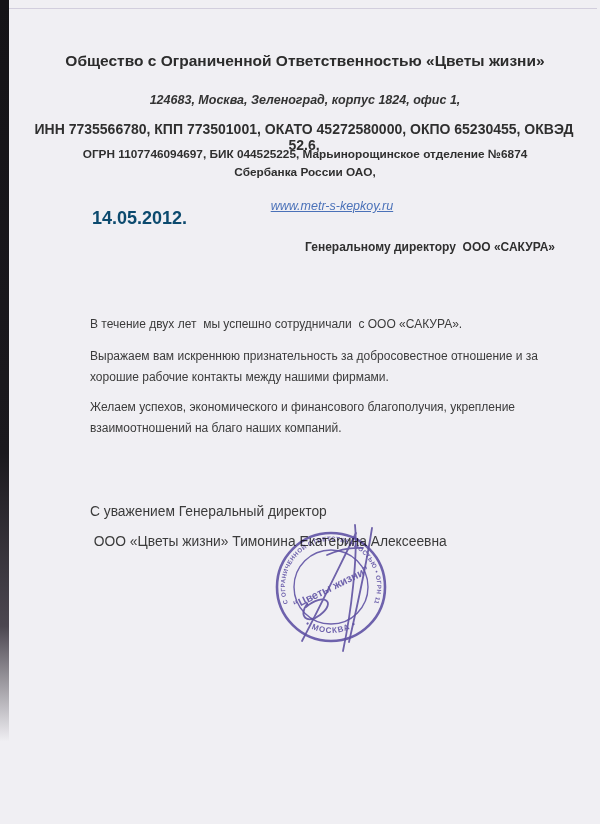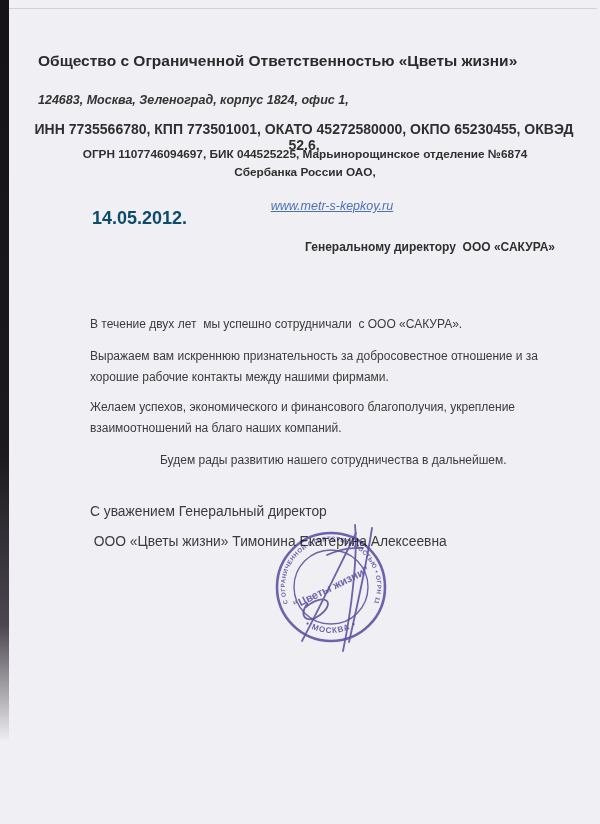--- a/index.html
+++ b/index.html
@@ -19,22 +19,22 @@
     position:absolute; left:0; top:0; width:9px; height:100%;
     background:linear-gradient(180deg,#151317 0%,#1b191e 55%,#4c4750 76%,rgba(240,239,243,0) 90%);
   }
   .scan-edge-top {
     position:absolute; left:9px; right:3px; top:8px; height:1px;
     background:#ccc8d8; opacity:.85;
   }
 
   .txt { position:absolute; white-space:pre-wrap; }
 
-  .company-name   { top:52px;  left:38px; right:28px; font-weight:bold; font-size:15.5px; color:#2c2c2c; }
-  .company-addr   { top:93px;  left:38px; right:28px; text-align:left; font-weight:bold; font-style:italic; font-size:12.5px; color:#333; }
+  .company-name   { top:52px;  left:38px; right:28px; text-align:center; font-weight:bold; font-size:15.5px; color:#2c2c2c; }
+  .company-addr   { top:93px;  left:38px; right:28px; text-align:center; font-weight:bold; font-style:italic; font-size:12.5px; color:#333; }
   .req-line1      { top:121px; left:30px; right:22px; text-align:center; font-weight:bold; font-size:14px; color:#2f2f2f; }
   .req-line2      { top:145px; left:52px; right:42px; text-align:center; font-weight:bold; font-size:11.8px; color:#2f2f2f; line-height:1.55; }
   .website-line   { top:185px; left:38px; right:28px; text-align:center; font-size:12.5px; }
   .website-line a { font-style:italic; text-decoration:underline; }
   .date-line      { top:208px; left:92px; font-weight:bold; font-size:18px; color:#0c4a6e; }
   .addressee      { top:240px; left:120px; right:45px; text-align:right; font-weight:bold; font-size:12px; color:#2f2f2f; }
   .letter-title   { top:284px; left:38px; right:45px; text-align:center; font-weight:bold; font-size:15.5px; color:#2c2c2c; }
 
   .letter-body    { position:absolute; top:314px; left:90px; right:48px;
                     font-size:12px; line-height:1.8; color:#3b3b3b; }
@@ -70,21 +70,20 @@
     <a href="#" id="website-link" style="color: rgb(74, 113, 184); margin-left: 40px;">www.metr-s-kepkoy.ru</a>
   </div>
 
   <div class="txt date-line">14.05.2012.</div>
   <div class="txt addressee">Генеральному директору  ООО «САКУРА»</div>
 
   <div class="letter-body">
     <p class="p1">В течение двух лет  мы успешно сотрудничали  с ООО «САКУРА».</p>
     <p class="p2">Выражаем вам искреннюю признательность за добросовестное отношение и за хорошие рабочие контакты между нашими фирмами.</p>
     <p class="p3">Желаем успехов, экономического и финансового благополучия, укрепление взаимоотношений на благо наших компаний.</p>
-    <p class="p4">Будем рады развитию нашего сотрудничества в дальнейшем.</p>
   </div>
 
   <div class="signoff">
     <div>С уважением Генеральный директор</div>
     <div> ООО «Цветы жизни» Тимонина Екатерина Алексеевна</div>
   </div>
 
   <div class="stamp-wrap">
     <svg width="210" height="185" viewBox="0 0 210 185">
       <defs>

